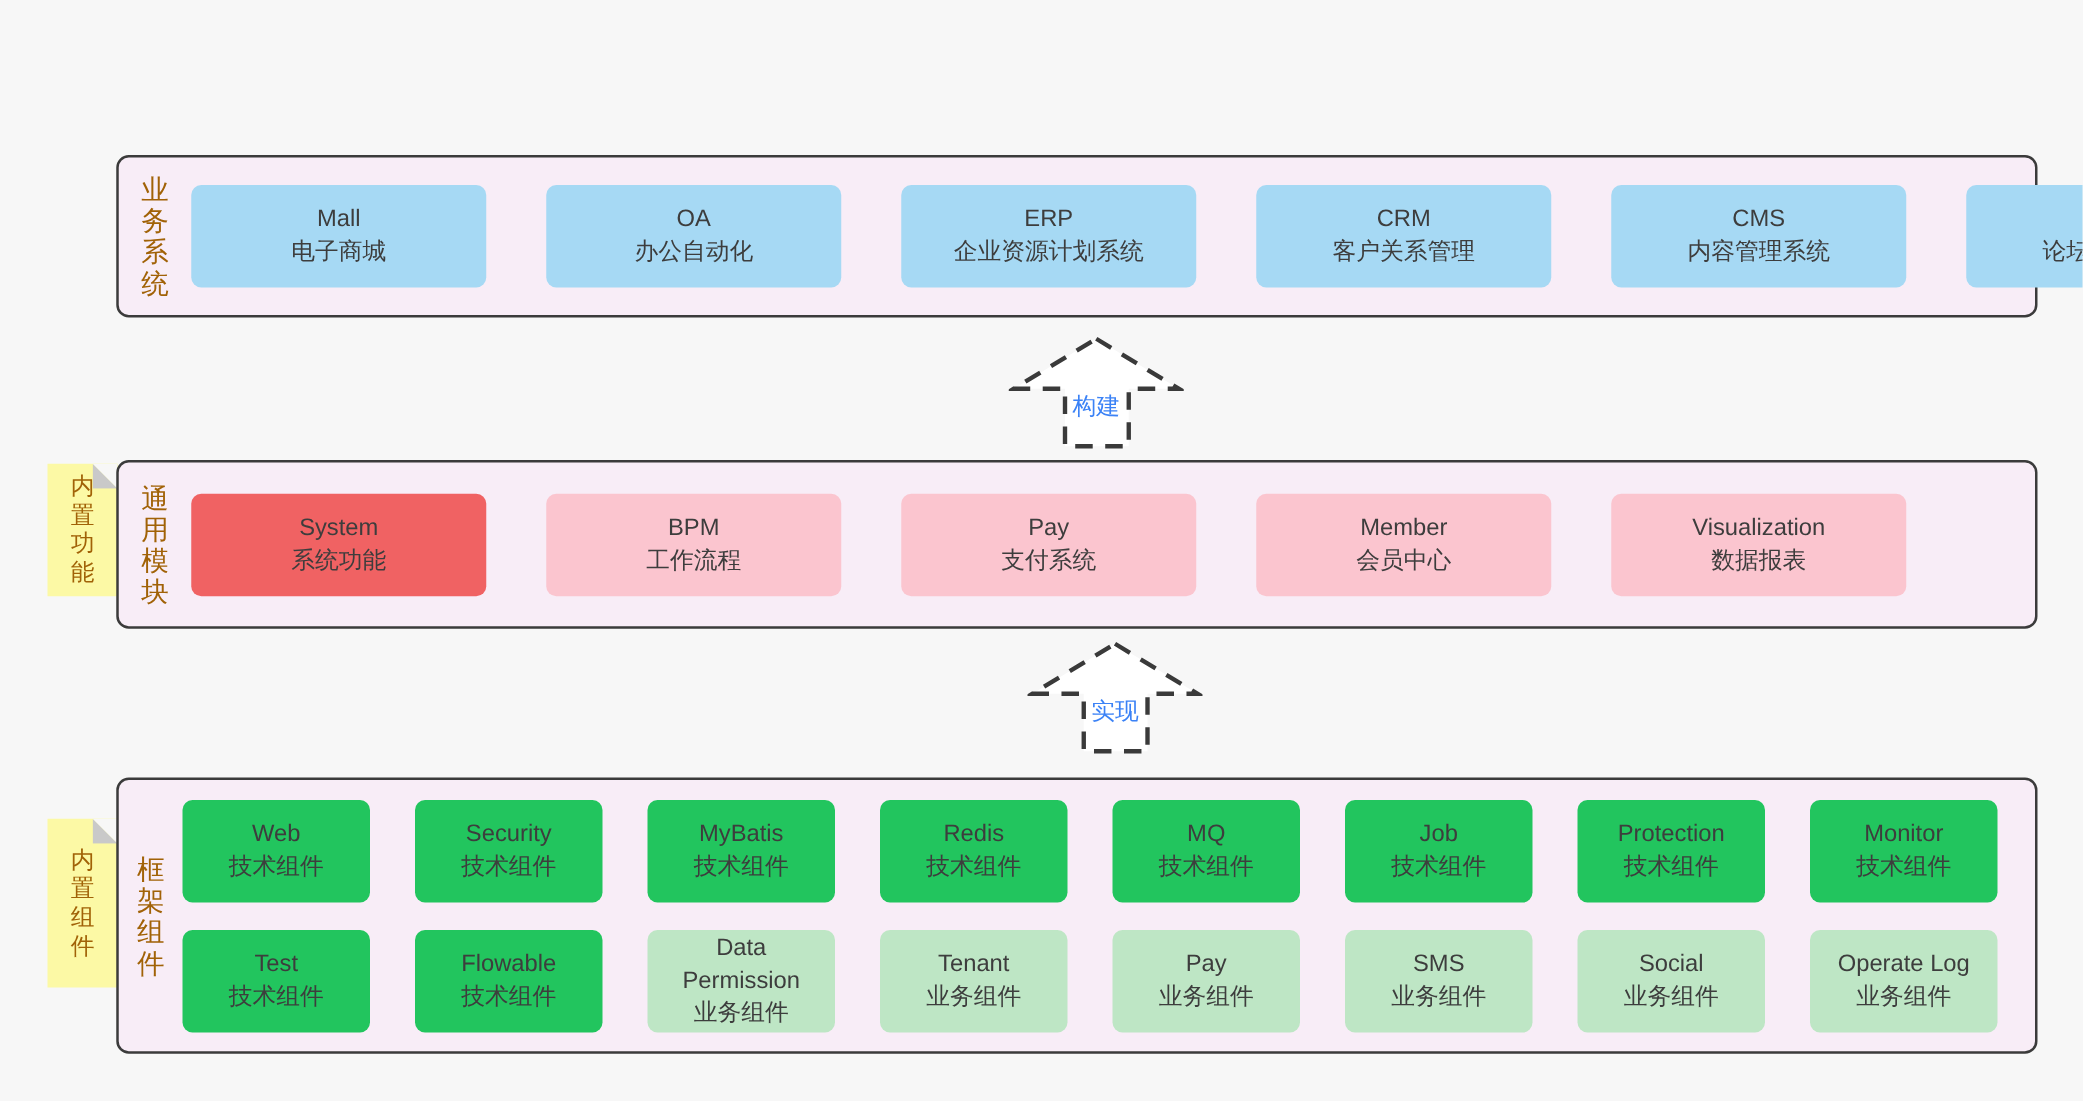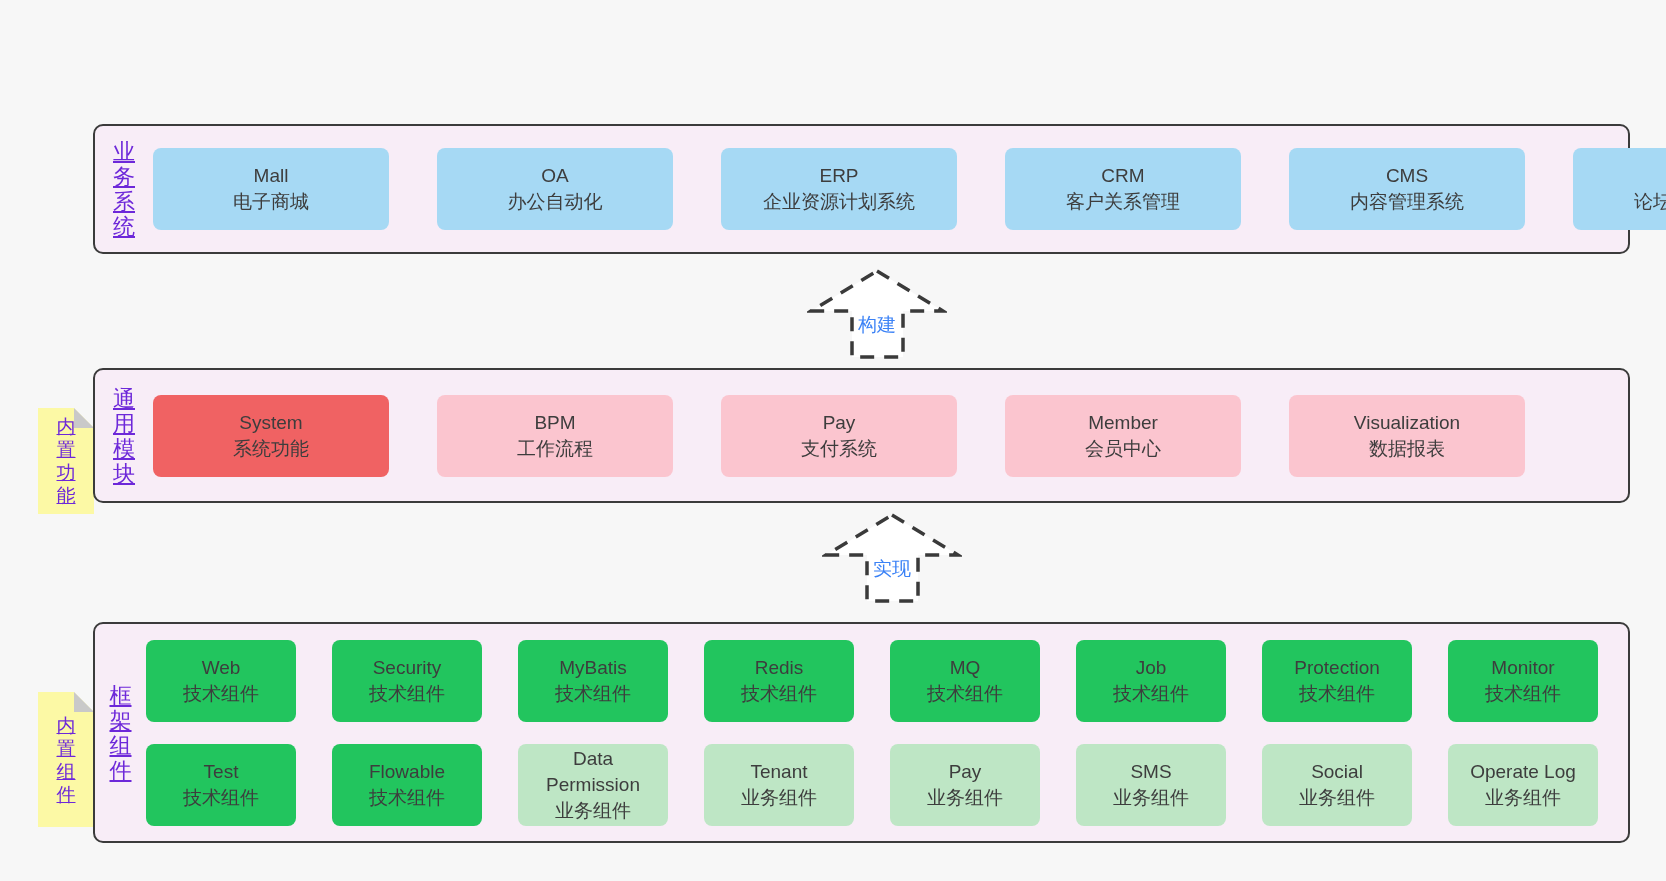--- a/index.html
+++ b/index.html
@@ -27,22 +27,22 @@
   #panel-framework { top:622px; height:221px; }
 
   .vlabel-wrap {
     width:58px; flex:0 0 58px;
     display:flex; align-items:center; justify-content:center;
   }
   #panel-framework .vlabel-wrap { width:51px; flex:0 0 51px; }
   .vlabel {
     display:block; width:22px;
     font-size:22px; line-height:25px;
-    color:#6d28d9; text-align:center;
-    overflow-wrap:break-word; word-break:break-all;text-decoration:underline;
+    color:#a16207; text-align:center;
+    overflow-wrap:break-word; word-break:break-all;
   }
 
   .cards {
     flex:1; display:flex; align-items:center; gap:48px;
   }
   .rows {
     flex:1; display:flex; flex-direction:column;
     justify-content:center; gap:22px;
   }
   .row { display:flex; gap:36px; }
@@ -74,21 +74,21 @@
     font-size:19px; color:#3b82f6;
     white-space:nowrap;
   }
   #arrow-build     { left:807px; top:268px; }
   #arrow-implement { left:822px; top:512px; }
 
   
   .sticky-tab {
     position:absolute; left:38px; width:56px;
     background:#fcf9a5;
-    display:flex; align-items:center; justify-content:center;margin-top:37px;
+    display:flex; align-items:center; justify-content:center;
   }
   #tab-modules   { top:371px; height:106px; }
   #tab-framework { top:655px; height:135px; }
   .sticky-tab::before {            
     content:""; position:absolute; top:0; right:0;
     width:20px; height:20px; background:#f7f7f7;
     clip-path:polygon(0 0,100% 0,100% 100%);
   }
   .sticky-tab::after {             
     content:""; position:absolute; top:0; right:0;

